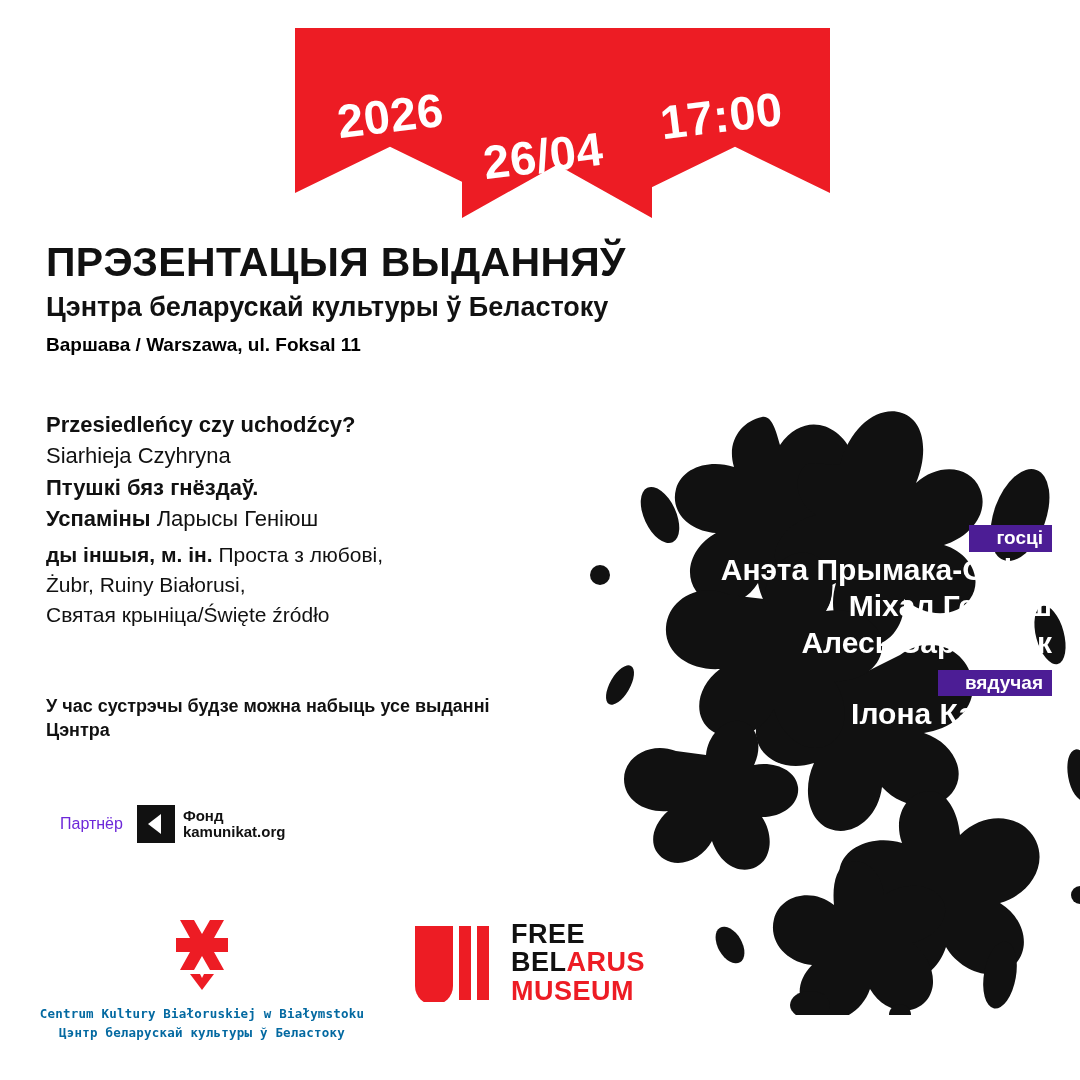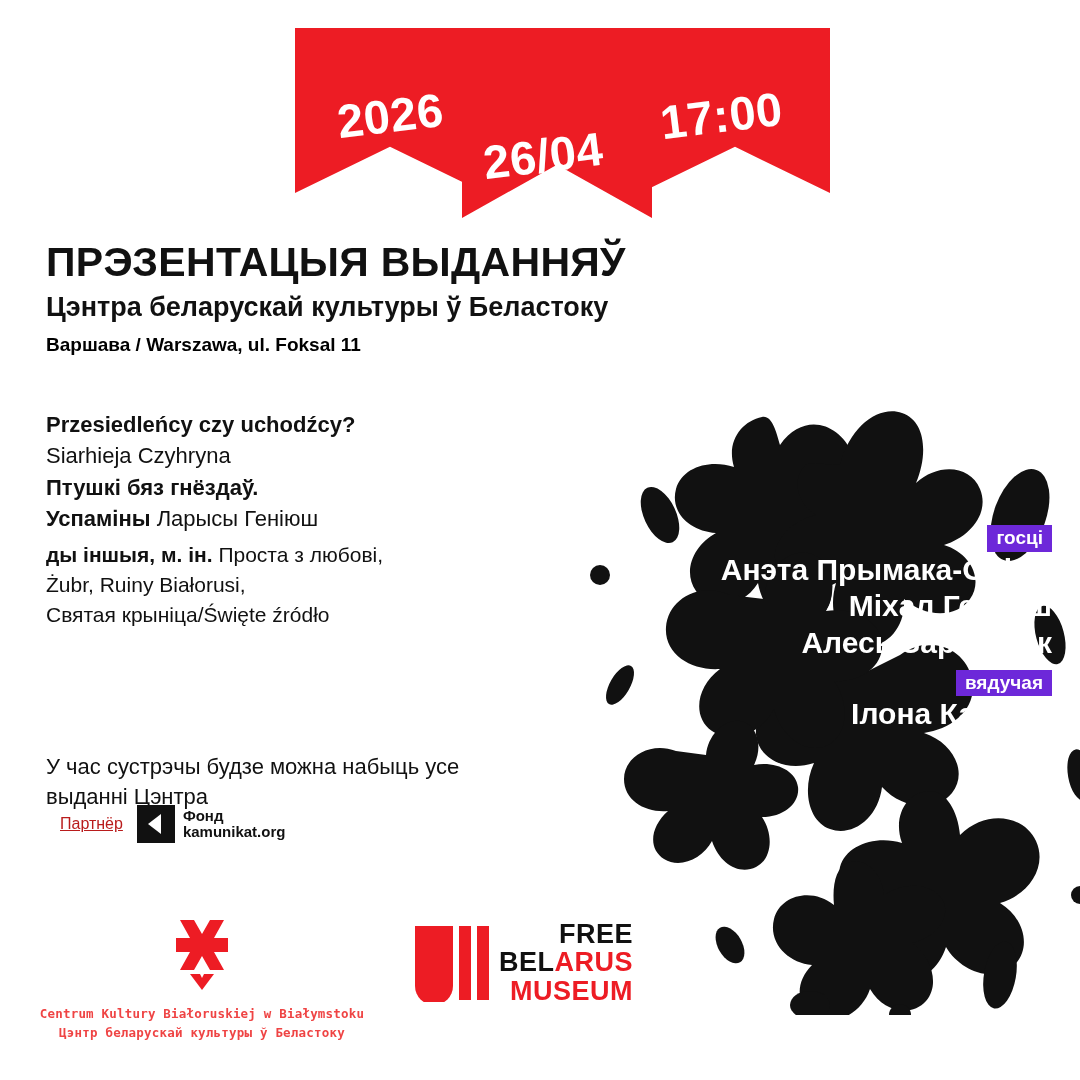--- a/index.html
+++ b/index.html
@@ -137,40 +137,39 @@
     top: 540px;
     width: 520px;
     font-size: 21px;
     line-height: 1.42;
   }
   .others .b { font-weight: bold; }
 
   .buyline {
     position: absolute;
     left: 46px;
-    top: 752px;
+    top: 694px;
     width: 470px;
-    font-size: 22px;
-    font-weight: normal;
+    font-size: 18px;
+    font-weight: bold;
     line-height: 1.35;
   }
 
   
   .partner {
     position: absolute;
     left: 60px;
     top: 805px;
     display: flex;
     align-items: center;
     gap: 14px;
   }
   .partner-label {
     font-size: 16px;
-    color: #b91c1c;
-    text-decoration: underline;
+    color: #6d28d9;
   }
   .partner-logo {
     display: flex;
     align-items: center;
     gap: 8px;
   }
   .partner-mark {
     width: 38px;
     height: 38px;
     background: #111111;
@@ -196,25 +195,25 @@
   .guests {
     position: absolute;
     right: 28px;
     top: 525px;
     width: 430px;
     text-align: right;
     color: #ffffff;
   }
   .tag {
     display: inline-block;
-    background: #6d28d9;
+    background: #4c1d95;
     color: #ffffff;
     font-size: 19px;
     font-weight: bold;
-    padding: 2px 9px 3px 9px;
+    padding: 2px 9px 3px 27px;
     line-height: 1.15;
   }
   .guest-name {
     font-size: 30px;
     font-weight: bold;
     line-height: 1.22;
     color: #ffffff;
   }
   .host-block { margin-top: 8px; }
 
@@ -230,32 +229,31 @@
     width: 84px;
     height: 74px;
     margin: 0 auto 12px auto;
   }
   .ckb-caption {
     font-family: "DejaVu Sans Mono", monospace;
     font-size: 12.5px;
     font-weight: bold;
     text-align: center;
     line-height: 1.55;
-    color: #ef4444;
+    color: #0369a1;
     letter-spacing: 0.2px;
   }
 
   .fbm-logo {
     position: absolute;
     left: 413px;
     top: 920px;
     display: flex;
     align-items: center;
-    gap: 8px;
-    text-align: right;
+    gap: 20px;
   }
   .fbm-mark {
     width: 78px;
     height: 78px;
     position: relative;
   }
   .fbm-text {
     line-height: 1.05;
     font-weight: bold;
     letter-spacing: 0.5px;

